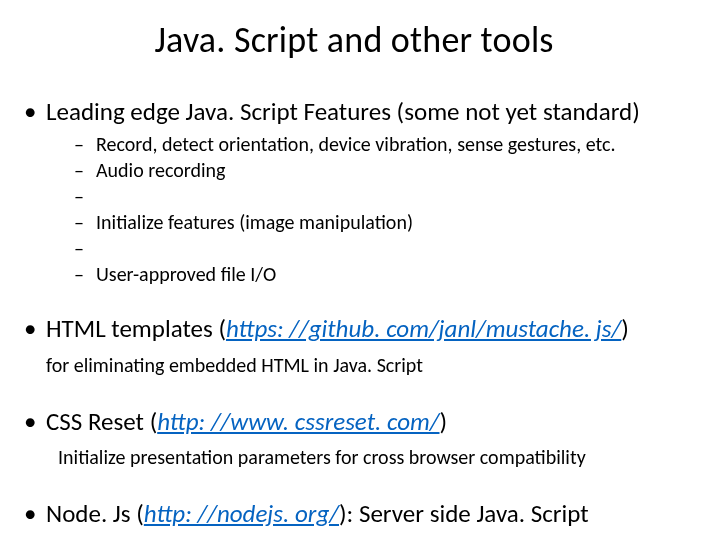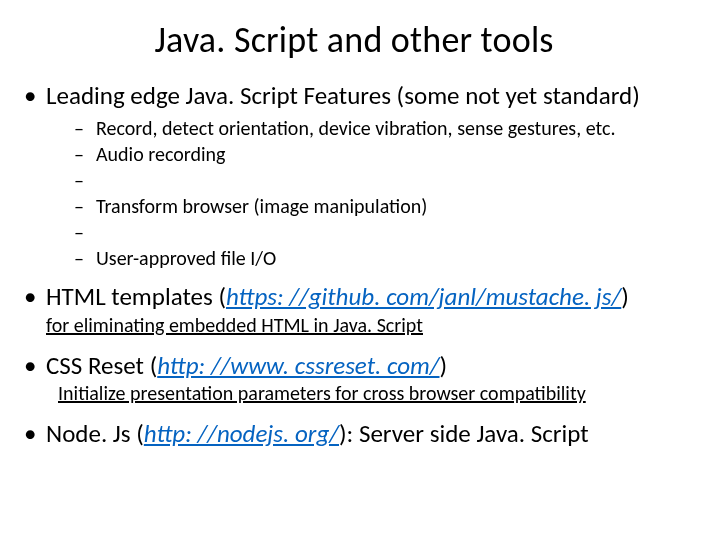--- a/index.html
+++ b/index.html
@@ -39,20 +39,21 @@
     line-height: 1.25;
   }
   .bullet-dot {
     display: inline-block;
     width: 22px;
     flex: 0 0 22px;
     font-size: 25px;
   }
   .top-text {
     flex: 1;
+    margin-top: 16px;
   }
   a.link {
     color: #0563C1;
     text-decoration: underline;
     font-style: italic;
   }
   .sub-list {
     list-style: none;
     padding: 0 0 0 50px;
     margin: 4px 0 10px 0;
@@ -65,23 +66,22 @@
   }
   .dash {
     display: inline-block;
     width: 22px;
     flex: 0 0 22px;
   }
   .note {
     font-size: 20px;
     line-height: 1.25;
     padding-left: 22px;
-    margin-top: 0;
+    margin-top: 8px;
     margin-bottom: 12px;
-    text-decoration: underline;
   }
   .note-indent {
     padding-left: 34px;
   }
 </style>
 </head>
 <body>
 
 <div class="slide">
   <h1 class="title">Java. Script and other tools</h1>
@@ -100,21 +100,21 @@
           </li>
         <li class="sub-item">
             <span class="dash">–</span>
             <span>Audio recording</span>
           </li>
         <li class="sub-item">
             <span class="dash">–</span>
           </li>
         <li class="sub-item">
             <span class="dash">–</span>
-            <span>Transform browser (image manipulation)</span>
+            <span>Initialize features (image manipulation)</span>
           </li>
         <li class="sub-item">
             <span class="dash">–</span>
           </li>
         <li class="sub-item">
             <span class="dash">–</span>
             <span>User-approved file I/O</span>
           </li>
       </ul>
     </li>

